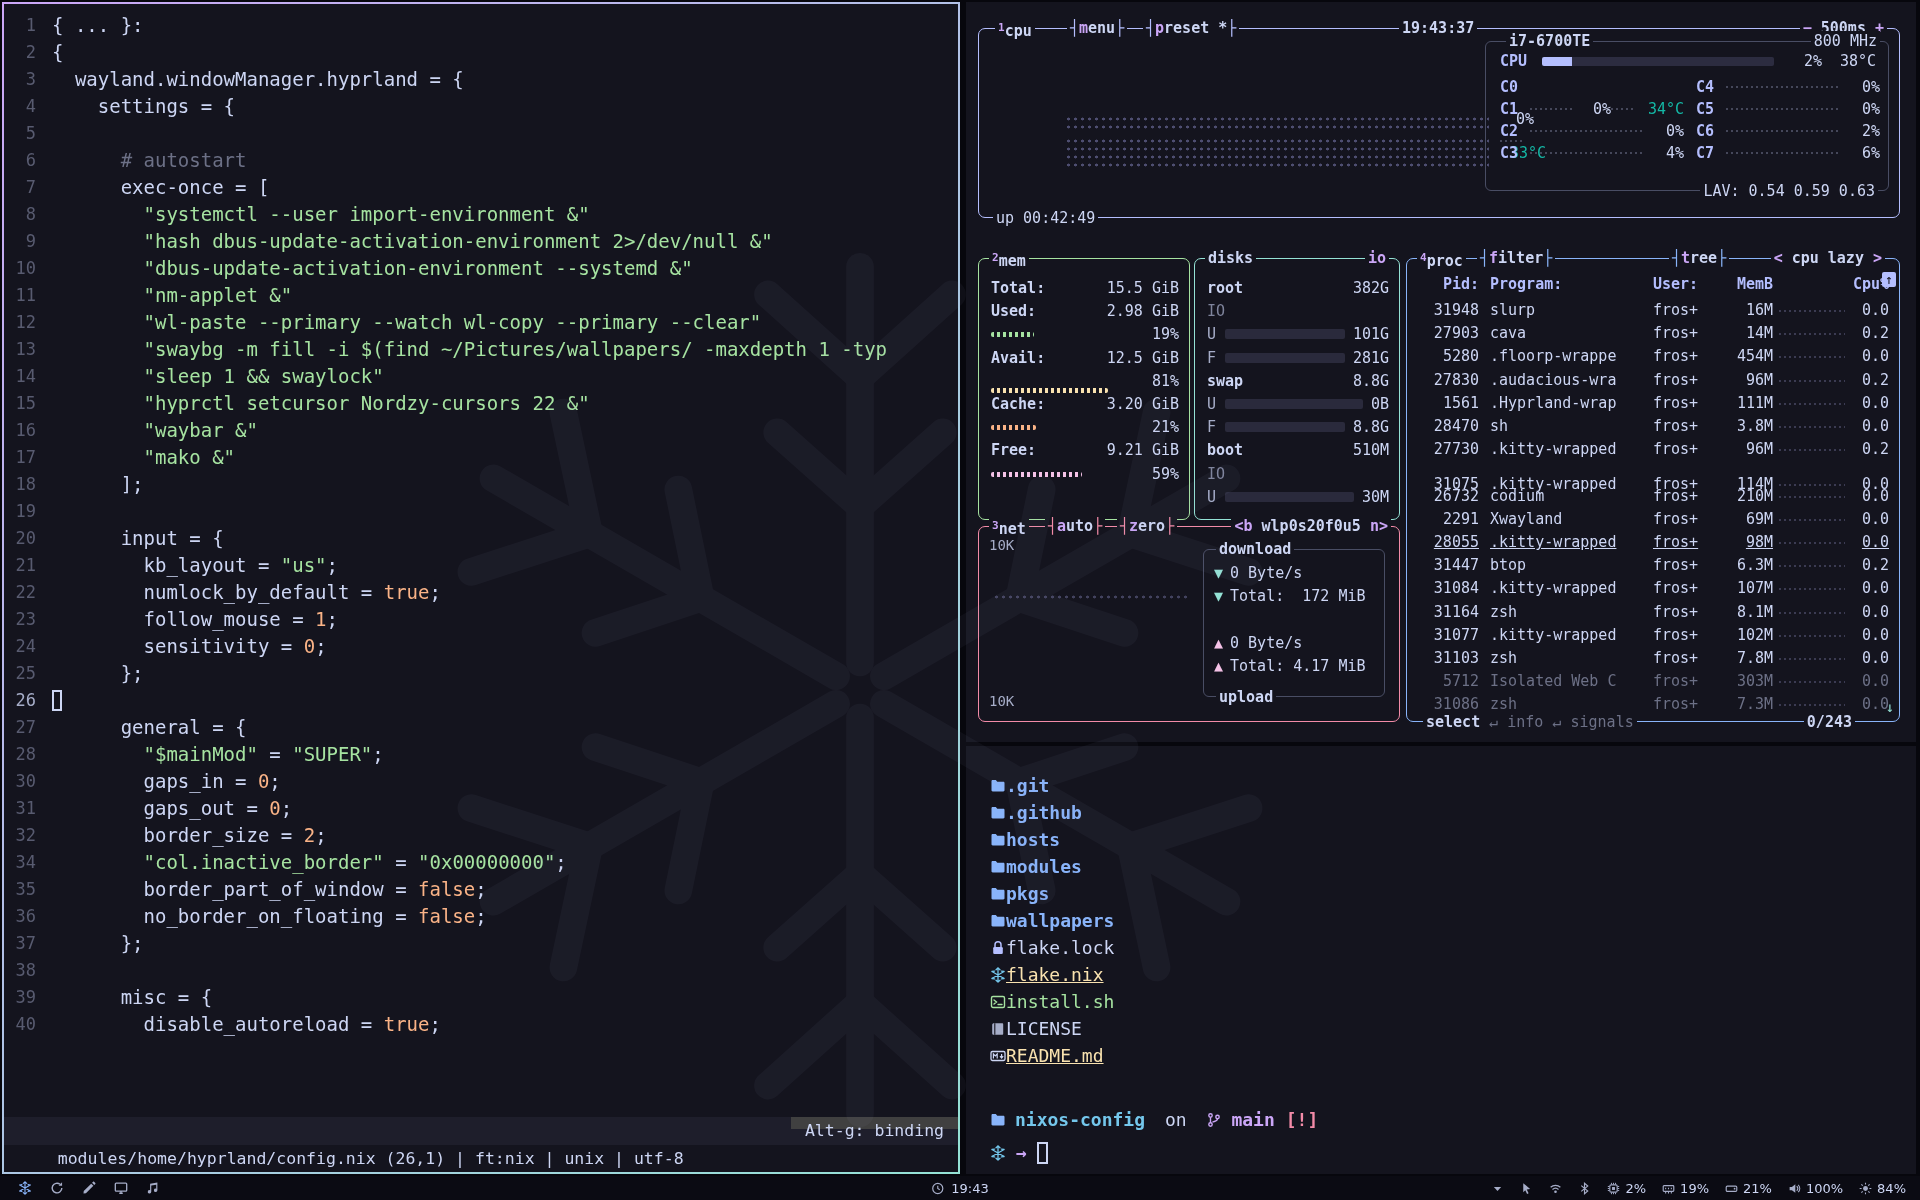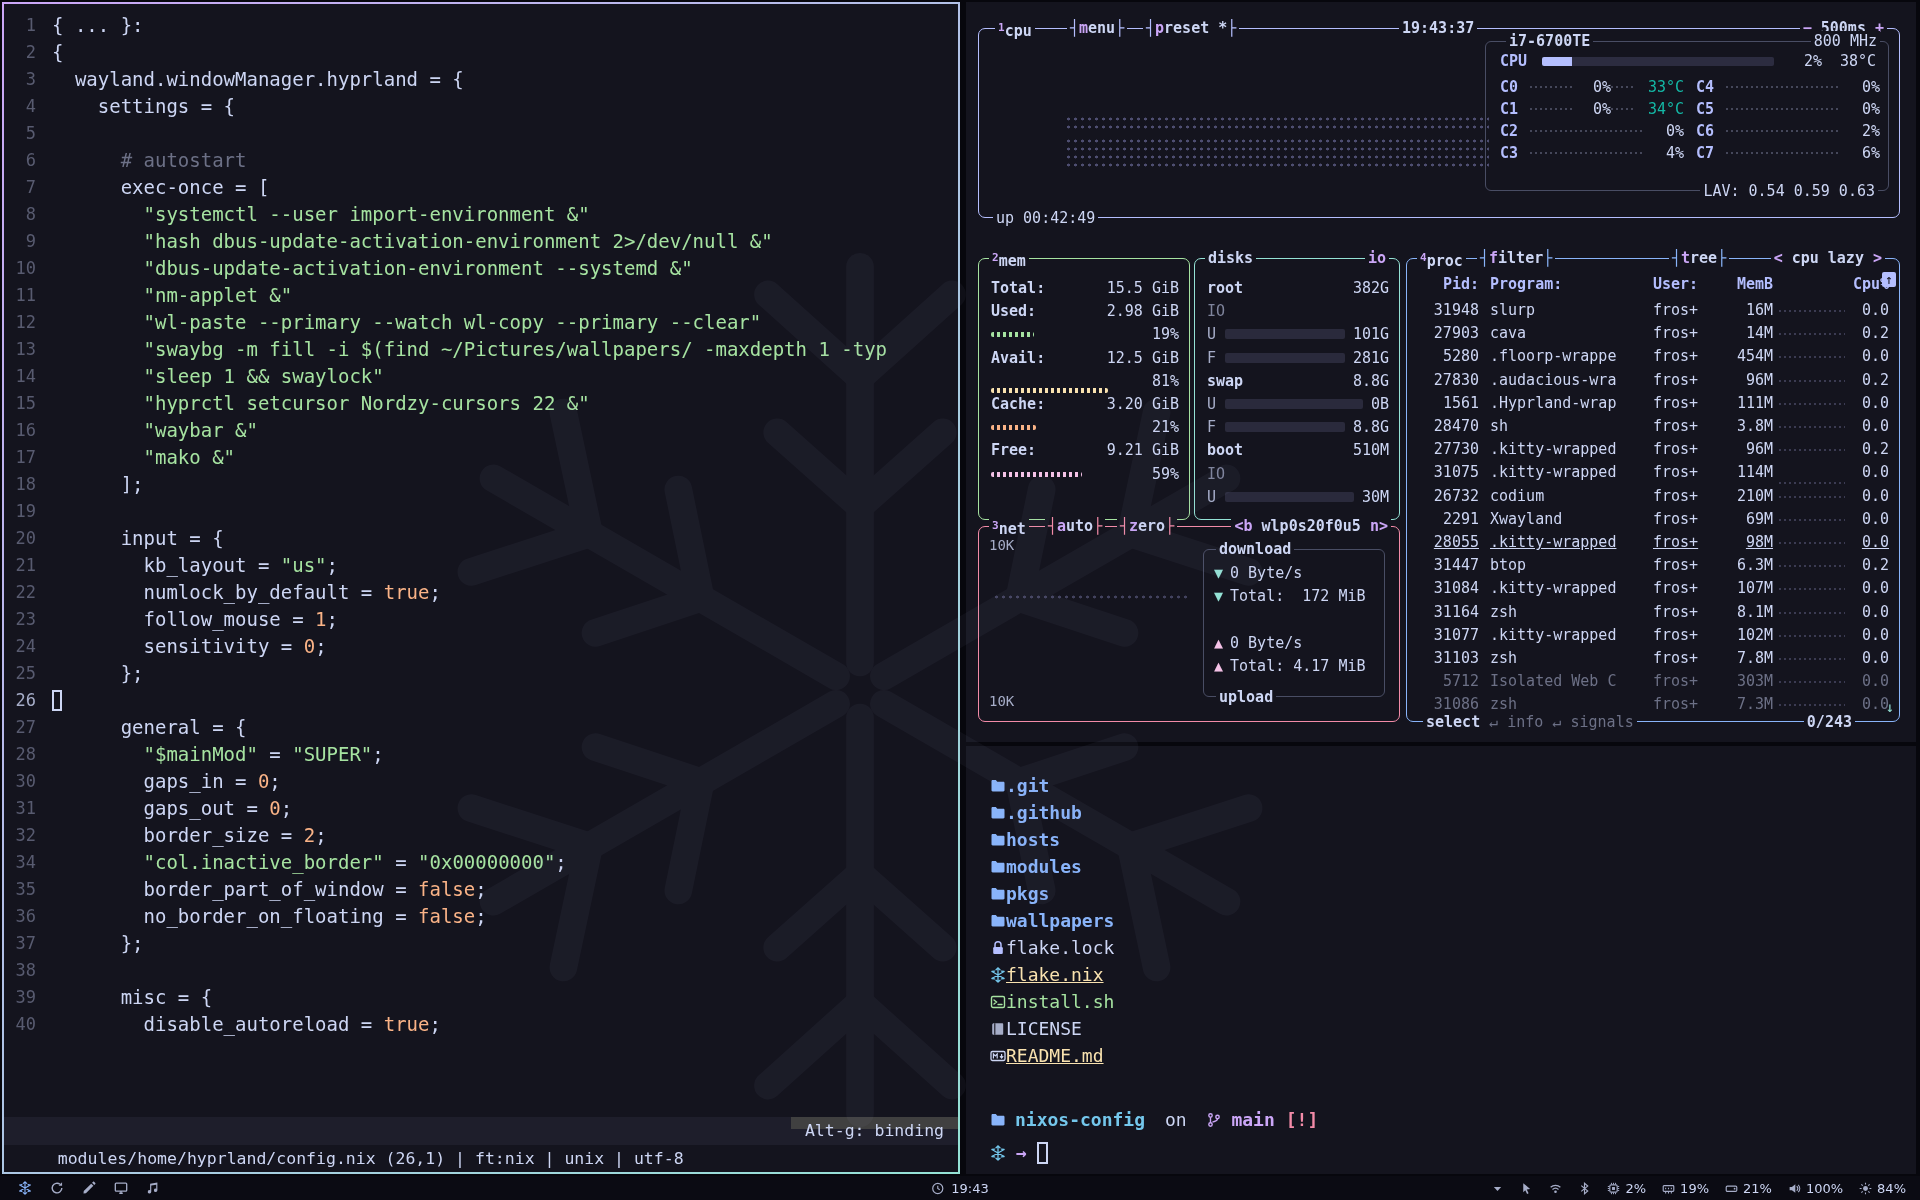--- a/index.html
+++ b/index.html
@@ -167,21 +167,21 @@
     <div class="cpu-panel" id="cpu-panel">
       <span class="btl" style="left:20px"><span class="t-name">i7-6700TE</span></span>
       <span class="btl t-val" style="right:8px">800 MHz</span>
       <div class="cpurow">
         <span class="cpl">CPU</span>
         <span class="cpm"></span>
         <span class="cpp">2%</span>
         <span class="cpt">38°C</span>
       </div>
       <span class="btl btl-b" style="right:10px"><span class="t-val">LAV: 0.54 0.59 0.63</span></span>
-    <div class="crow" style="top: 34px; left: 14px;">
+    <div class="crow" style="top: 34px; left: 14px; flex-direction: column;">
           <span class="cl">C0</span>
           <span class="cdots"></span>
           <span class="cp">0%</span>
           <span class="cdots t"></span>
           <span class="ct">33°C</span>
         </div>
         <div class="crow" style="top: 56px; left: 14px;">
           <span class="cl">C1</span>
           <span class="cdots"></span>
           <span class="cp">0%</span>
@@ -337,21 +337,21 @@
           <span class="c-cpu">0.0</span>
         </div>
         <div class="prow" style="top: 179px;">
           <span class="c-pid">27730</span>
           <span class="c-prog">.kitty-wrapped</span>
           <span class="c-user">fros+</span>
           <span class="c-memb">96M</span>
           <span class="c-lead"></span>
           <span class="c-cpu">0.2</span>
         </div>
-        <div class="prow" style="top: 202px; align-items: flex-end;">
+        <div class="prow" style="top: 214px;">
           <span class="c-pid">31075</span>
           <span class="c-prog">.kitty-wrapped</span>
           <span class="c-user">fros+</span>
           <span class="c-memb">114M</span>
           <span class="c-lead"></span>
           <span class="c-cpu">0.0</span>
         </div>
         <div class="prow" style="top: 226px;">
           <span class="c-pid">26732</span>
           <span class="c-prog">codium</span>

